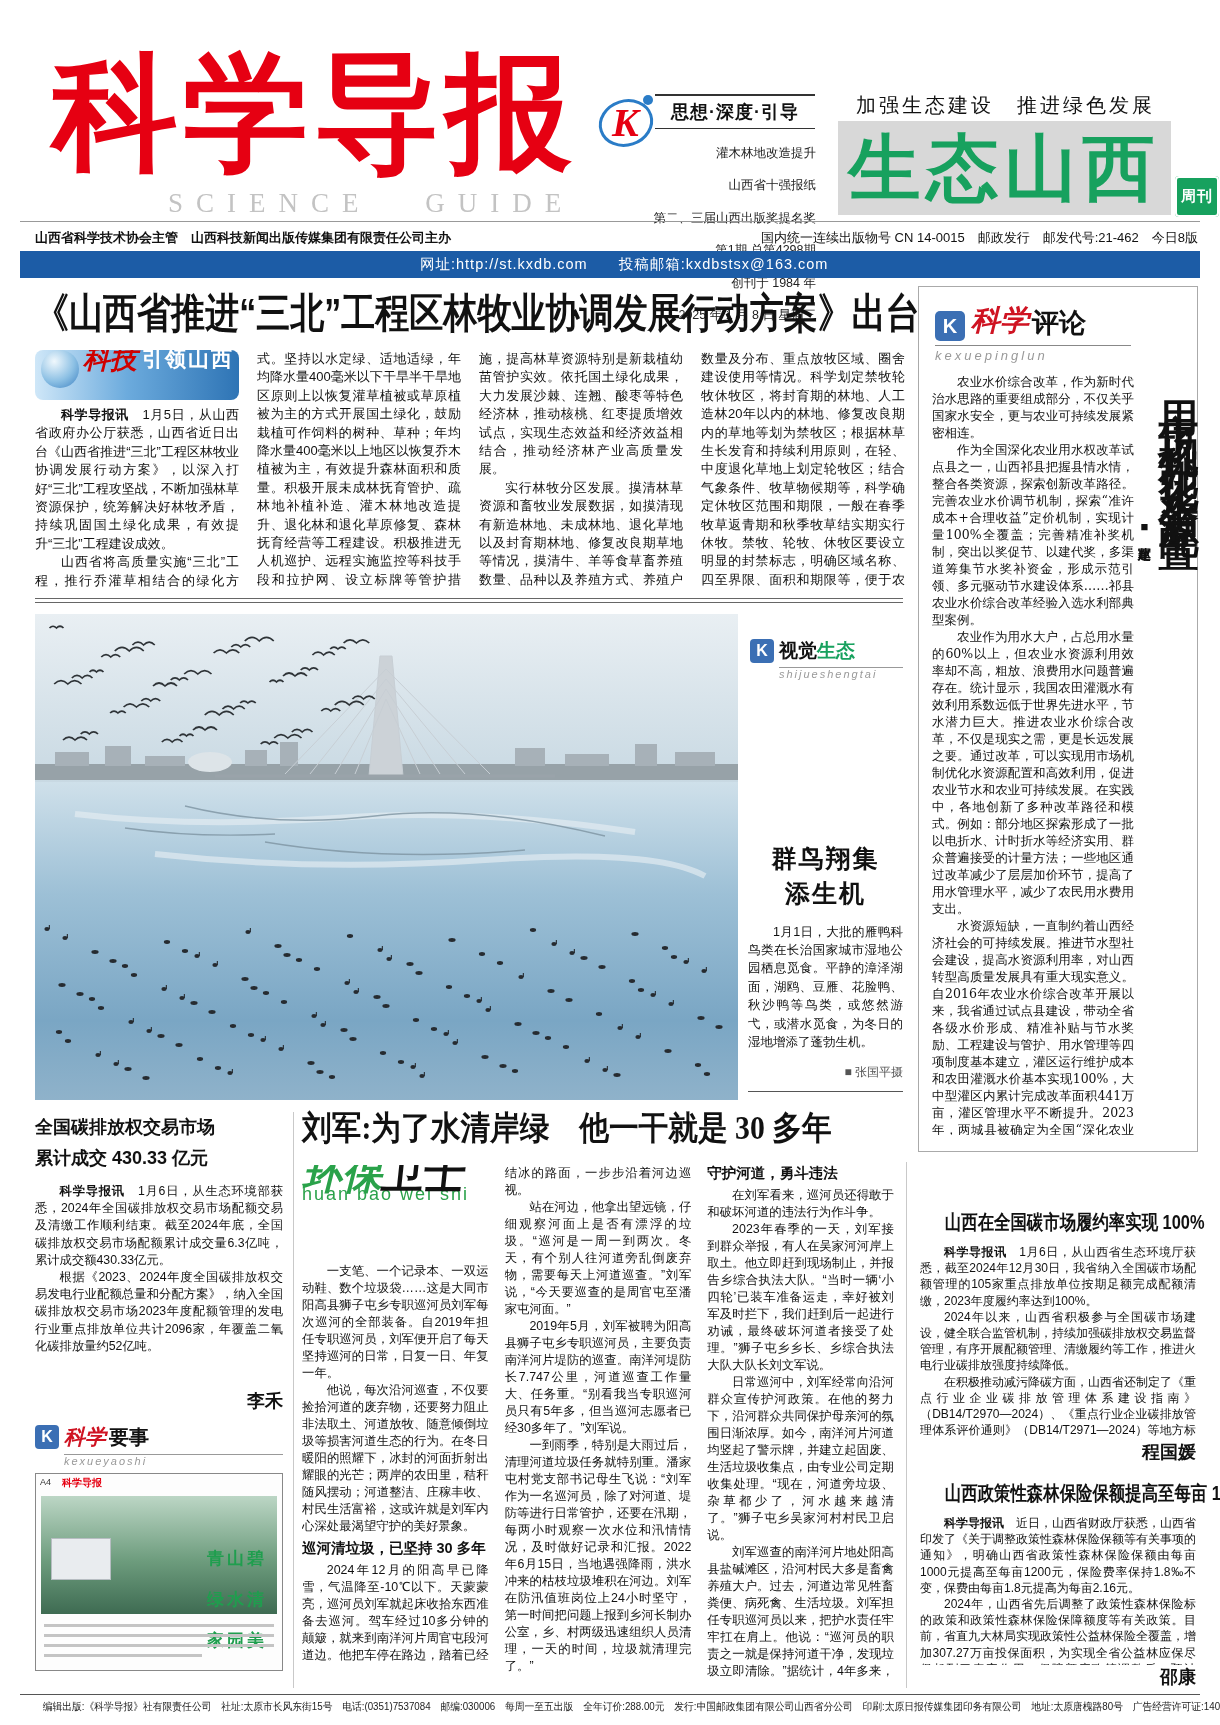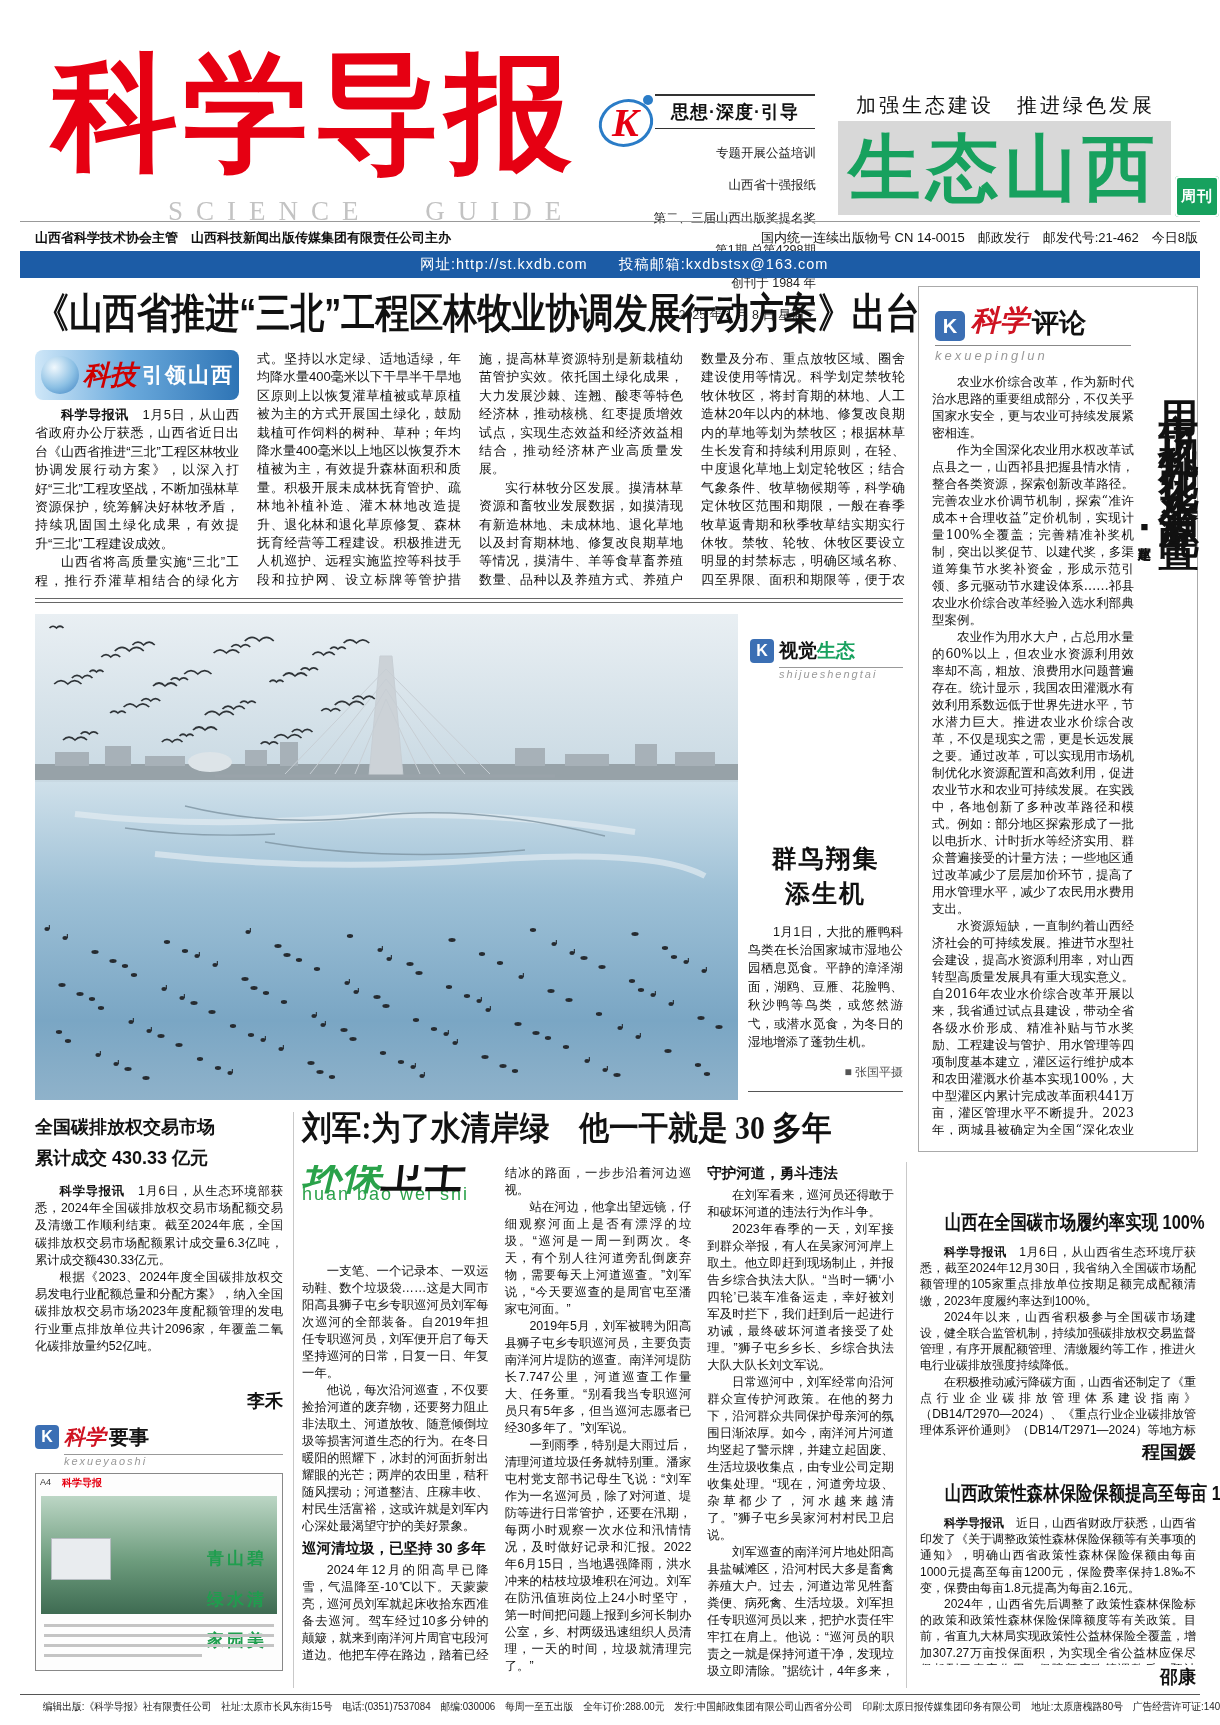--- a/index.html
+++ b/index.html
@@ -4,21 +4,21 @@
 <style>
   html,body{margin:0;padding:0;background:#e9e9e9;}
   .page{position:relative;width:1220px;height:1725px;background:#fff;margin:0 auto;
         font-family:"Liberation Sans",sans-serif;color:#111;overflow:hidden;}
   .abs{position:absolute;}
   
   .mast-title{left:52px;top:22px;width:545px;height:180px;font-size:128px;line-height:180px;
               font-weight:900;color:#e60012;letter-spacing:6px;font-family:"DejaVu Serif",serif;
               transform:scaleX(.98);transform-origin:left;white-space:nowrap;}
   .mast-en{left:168px;top:188px;font-size:27px;letter-spacing:13px;word-spacing:34px;color:#c3c3c3;
-           font-family:"Liberation Serif",serif;margin-top:8px;}
+           font-family:"Liberation Serif",serif;}
   .mast-logo{left:596px;top:90px;width:62px;height:62px;}
   .slogan{left:655px;top:94px;width:160px;text-align:center;font-size:18px;font-weight:700;
           border-top:2px solid #333;border-bottom:1px solid #333;padding:4px 0;letter-spacing:1px;}
   .honors{left:588px;top:130px;width:228px;text-align:right;font-size:12.5px;line-height:20px;color:#222;}
   .eco-slogan{left:838px;top:92px;width:335px;text-align:center;font-size:20px;letter-spacing:3px;color:#111;}
   .eco-box{left:838px;top:121px;width:333px;height:94px;background:#d8d8d8;text-align:center;}
   .eco-box span{font-size:72px;line-height:94px;font-weight:900;color:#17a15e;letter-spacing:6px;}
   .weekly{left:1175px;top:176px;width:44px;height:41px;background:#17a15e;color:#fff;border-radius:4px;
           box-shadow:inset 0 0 0 2px #fff;display:flex;align-items:center;justify-content:center;
           font-size:15px;font-weight:700;letter-spacing:1px;}
@@ -28,21 +28,21 @@
   .bluebar{left:20px;top:251px;width:1180px;height:27px;background:#1c5ca6;}
   .bluebar span{position:absolute;left:400px;line-height:27px;color:#fff;font-size:14.5px;letter-spacing:1px;}
   
   .main-headline{left:35px;top:286px;width:875px;height:54px;font-size:41px;font-weight:900;
                  white-space:nowrap;transform:scaleX(.83);transform-origin:left top;}
   .top-cols{left:35px;top:350px;width:870px;height:246px;column-count:4;column-gap:18px;
             font-size:13px;line-height:18.4px;text-align:justify;overflow:hidden;}
   .p{margin:0;text-indent:2em;}
   .lead{font-weight:700;}
   .tech-badge{height:50px;border-radius:8px;background:linear-gradient(90deg,#cfe7f8,#6cabdd 45%,#2e74b5);
-              display:flex;align-items:center;padding-left:6px;margin-bottom:6px;break-inside:avoid;}
+              display:flex;align-items:flex-start;padding-left:6px;margin-bottom:6px;break-inside:avoid;}
   .globe{width:38px;height:38px;border-radius:50%;flex:0 0 38px;
          background:radial-gradient(circle at 35% 30%,#f0f8fd,#8cc0e4 55%,#3a7fc1);}
   .tech-badge .t1{font-size:27px;font-weight:900;font-style:italic;color:#cf0000;margin-left:4px;}
   .tech-badge .t2{font-size:21px;font-weight:900;color:#fff;margin-left:5px;letter-spacing:2px;}
   
   .comment-box{left:918px;top:286px;width:278px;height:864px;border:1px solid #aaa;}
   .cb-head{position:absolute;left:16px;top:14px;width:196px;}
   .cb-row{display:flex;align-items:flex-end;}
   .ksq{width:30px;height:30px;background:#3b6fb4;border-radius:5px;color:#fff;font-weight:900;
        font-size:20px;display:flex;align-items:center;justify-content:center;margin-right:6px;}
@@ -117,21 +117,21 @@
 
   <div class="abs mast-title">科学导报</div>
   <div class="abs mast-en">SCIENCE GUIDE</div>
   <svg class="abs mast-logo" viewBox="0 0 62 62">
     <ellipse cx="30" cy="33" rx="26" ry="22" fill="none" stroke="#2a7cc7" stroke-width="3" transform="rotate(-18 30 33)"></ellipse>
     <text x="16" y="46" font-size="40" font-weight="bold" font-style="italic" fill="#e60012" font-family="Liberation Serif,serif">K</text>
     <circle cx="52" cy="10" r="5" fill="#2a7cc7"></circle>
   </svg>
   <div class="abs slogan">思想·深度·引导</div>
   <div class="abs honors">
-      <p class="honor">专题开展公益培训</p>
+      <p class="honor">灌木林地改造提升</p>
       <p class="honor">山西省十强报纸</p>
       <p class="honor">第二、三届山西出版奖提名奖</p>
       <p class="honor">第1期 总第4298期</p>
       <p class="honor">创刊于 1984 年</p>
       <p class="honor">2025 年 1 月 8 日 星期三</p>
     </div>
   <div class="abs eco-slogan">加强生态建设　推进绿色发展</div>
   <div class="abs eco-box">
     <span>生态山西</span>
   </div>

